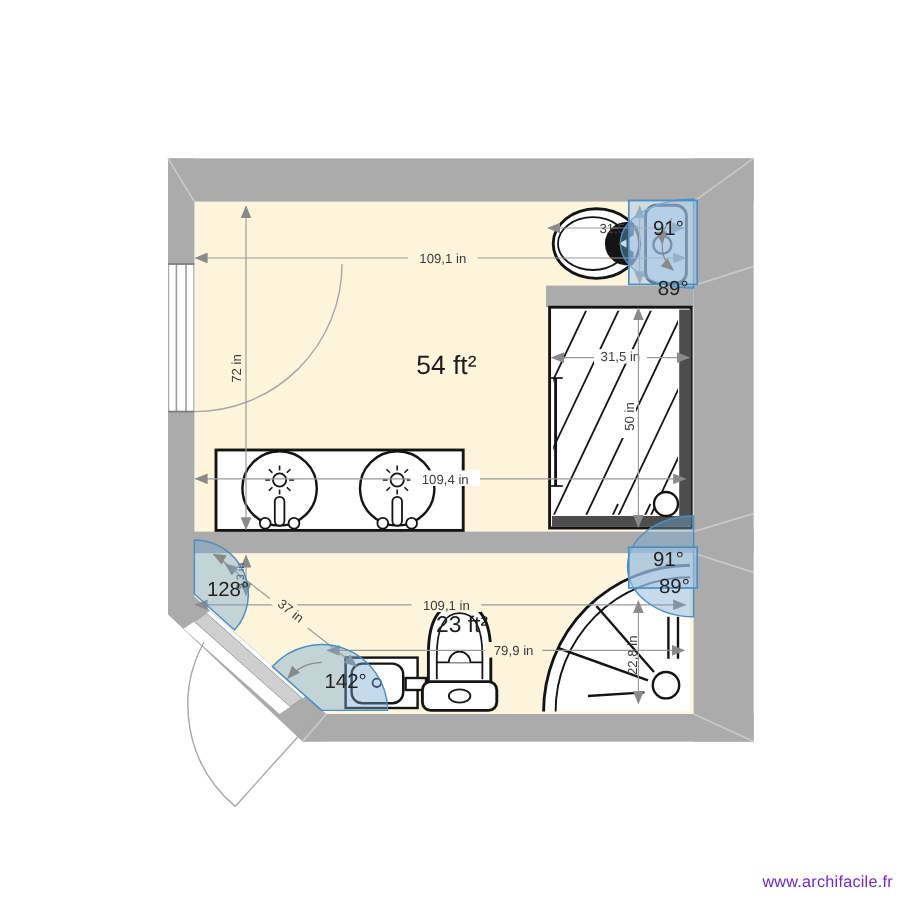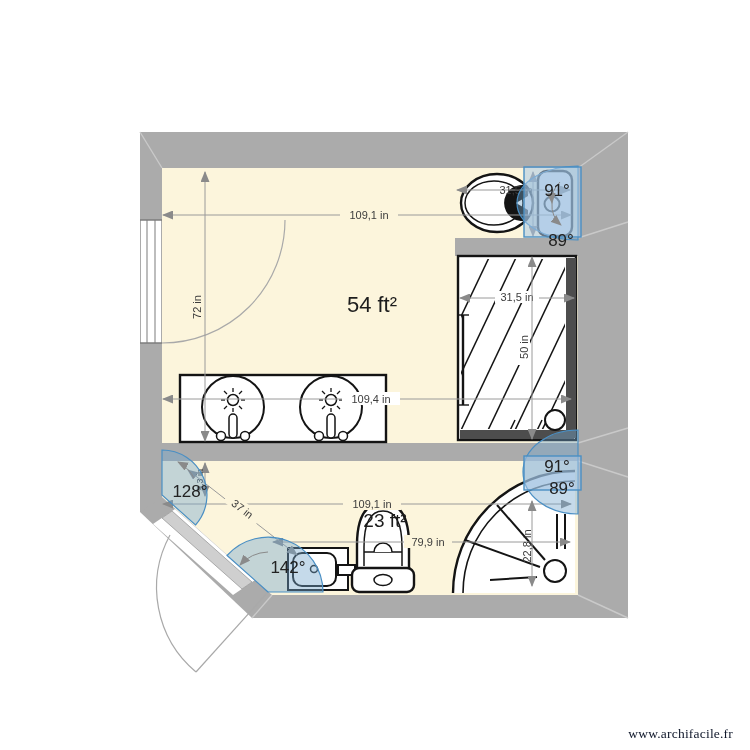--- a/index.html
+++ b/index.html
@@ -1,20 +1,20 @@
 <!DOCTYPE html>
 <html><head>
 <meta charset="utf-8">
 <style>
   html,body{margin:0;padding:0;background:#ffffff;width:750px;height:750px;overflow:hidden;
             font-family:"Liberation Sans", sans-serif;}
   #stage{position:relative;width:750px;height:750px;background:#fff;}
   #plan-svg{position:absolute;left:0;top:0;}
-  #watermark{position:absolute;right:17px;bottom:8px;font-size:13.5px;color:#0f172a;
-             letter-spacing:.2px;font-family:Liberation Serif, serif;}
+  #watermark{position:absolute;right:6px;bottom:8px;font-size:13.5px;color:#6d28d9;
+             letter-spacing:.2px;}
   text{font-family:"Liberation Sans", sans-serif;}
   .dimtxt{font-size:11px;fill:#3c3c3c;}
   .dimtiny{font-size:9px;fill:#3c3c3c;}
   .angletxt{font-size:17px;fill:#222222;}
   .areatxt{fill:#1d1d1d;}
   .dimline{stroke:#9a9a9a;stroke-width:1;fill:none;}
   .seam{stroke:#c9c9c9;stroke-width:1.4;}
   .fix{stroke:#141414;fill:#ffffff;}
   .swing{stroke:#a9a9a9;stroke-width:1.2;fill:none;}
   .wedge{fill:rgba(116,166,205,0.42);stroke:#4a8fc4;stroke-width:1.2;}

